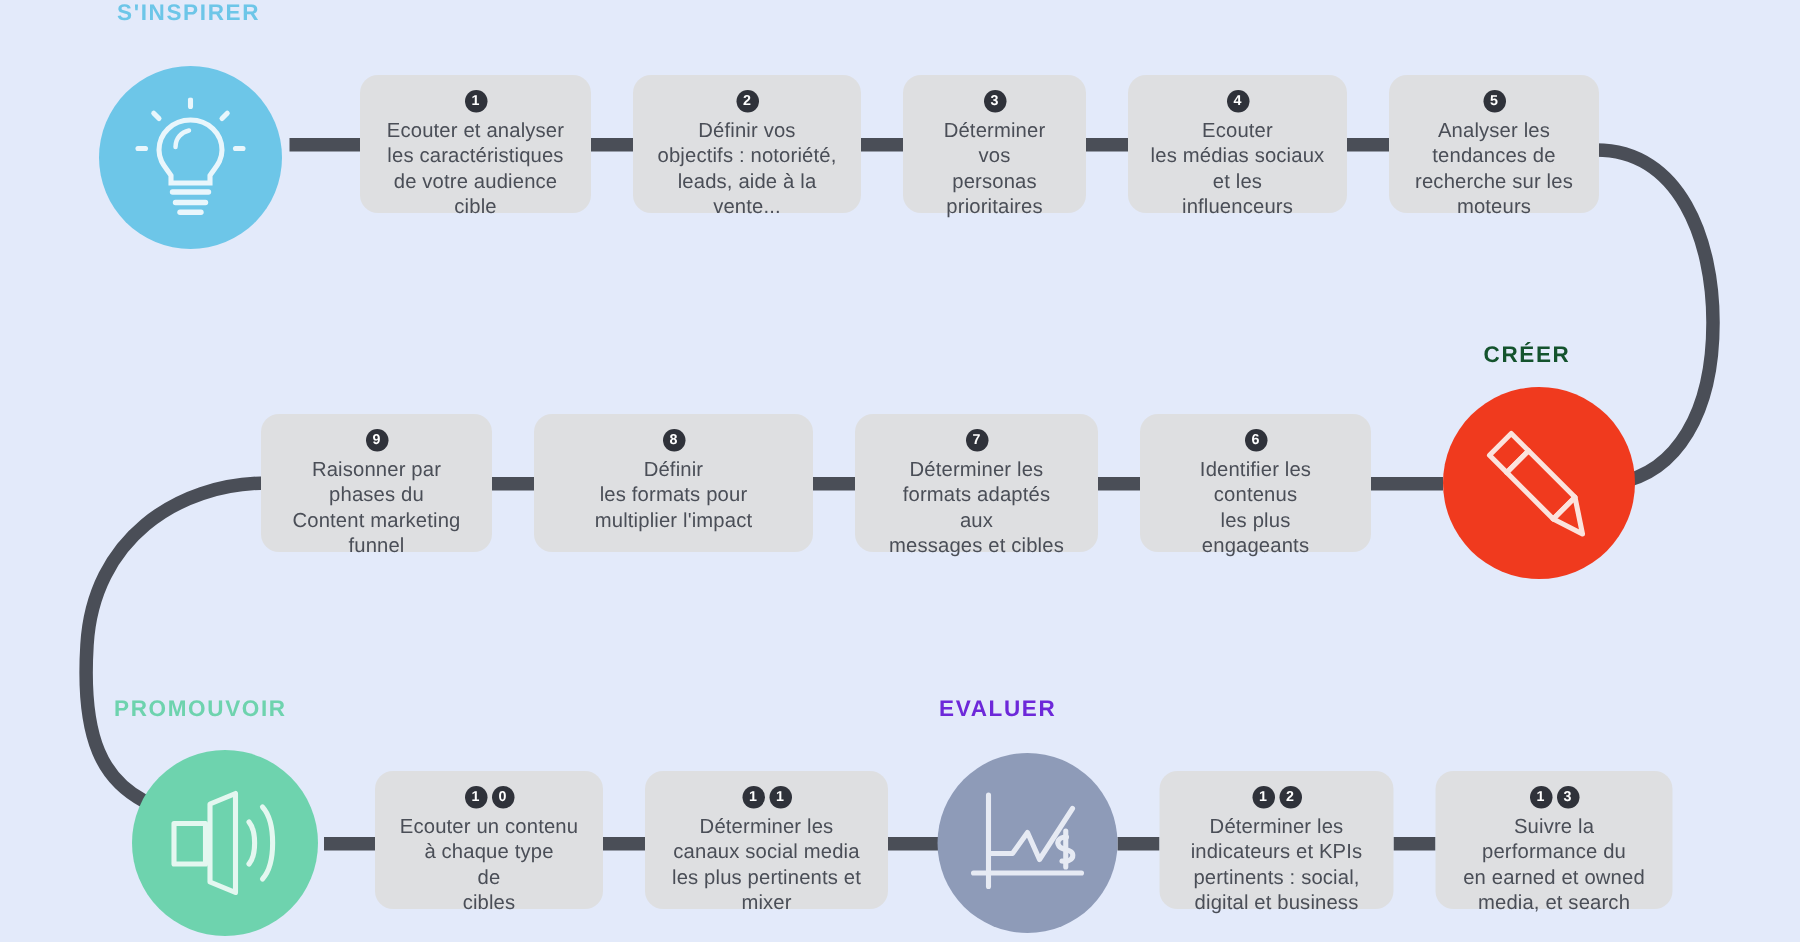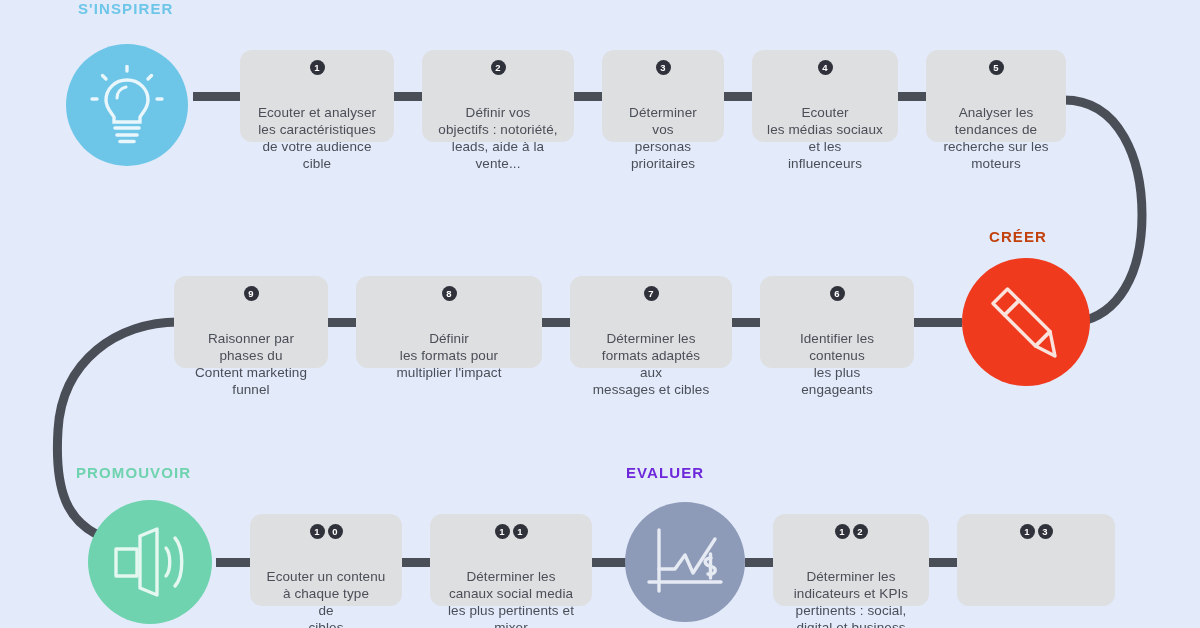--- a/index.html
+++ b/index.html
@@ -28,21 +28,20 @@
     padding:10px 8px 10px 8px;
     z-index:3;
   }
   .step-text{
     color:#4A4E57;
     font-size:13.5px;
     line-height:17px;
     text-align:center;
     white-space:pre-line;
     letter-spacing:.1px;
-    margin-top:26px;
   }
   
   .badges{display:flex;flex-direction:row;gap:3px;justify-content:center;margin-bottom:3px;}
   .badge{
     width:15px;height:15px;border-radius:50%;
     background:#2F323A;color:#ffffff;
     font-size:9.5px;font-weight:bold;
     display:flex;align-items:center;justify-content:center;
     line-height:1;
   }
@@ -147,21 +146,21 @@
   <div class="step-box" style="left:926px;top:50px;width:140px;height:92px;">
     <div class="badges">
       <span class="badge">5</span>
     </div>
     <div class="step-text">Analyser les
 tendances de
 recherche sur les
 moteurs</div>
   </div>
 
-  <div class="heading" style="left:989px;top:228px;color:#c2410c;">CRÉER</div>
+  <div class="heading" style="left:989px;top:228px;color:#14532d;">CRÉER</div>
 
   <div class="circle" style="left:962px;top:258px;width:128px;height:128px;background:#F03A1E;">
     <svg width="84" height="84" viewBox="0 0 84 84">
       <g fill="none" stroke="#FBE3DD" stroke-width="3.4" stroke-linejoin="round" stroke-linecap="round">
         <path d="M9,23.5 L23.5,9 L35,20.5 L20.5,35 Z"></path>
         <path d="M20.5,35 L35,20.5 L66,51.5 L51.5,66 Z"></path>
         <path d="M51.5,66 L66,51.5 L71,76 Z"></path>
       </g>
     </svg>
   </div>
@@ -281,15 +280,19 @@
 digital et business</div>
   </div>
 
   <div class="conn" style="left:929px;top:558px;width:28px;"></div>
 
   <div class="step-box" style="left:957px;top:514px;width:158px;height:92px;">
     <div class="badges">
       <span class="badge">1</span>
       <span class="badge">3</span>
     </div>
+    <div class="step-text">Suivre la
+performance du
+en earned et owned
+media, et search</div>
   </div>
 
 </div>
 
 </body></html>

